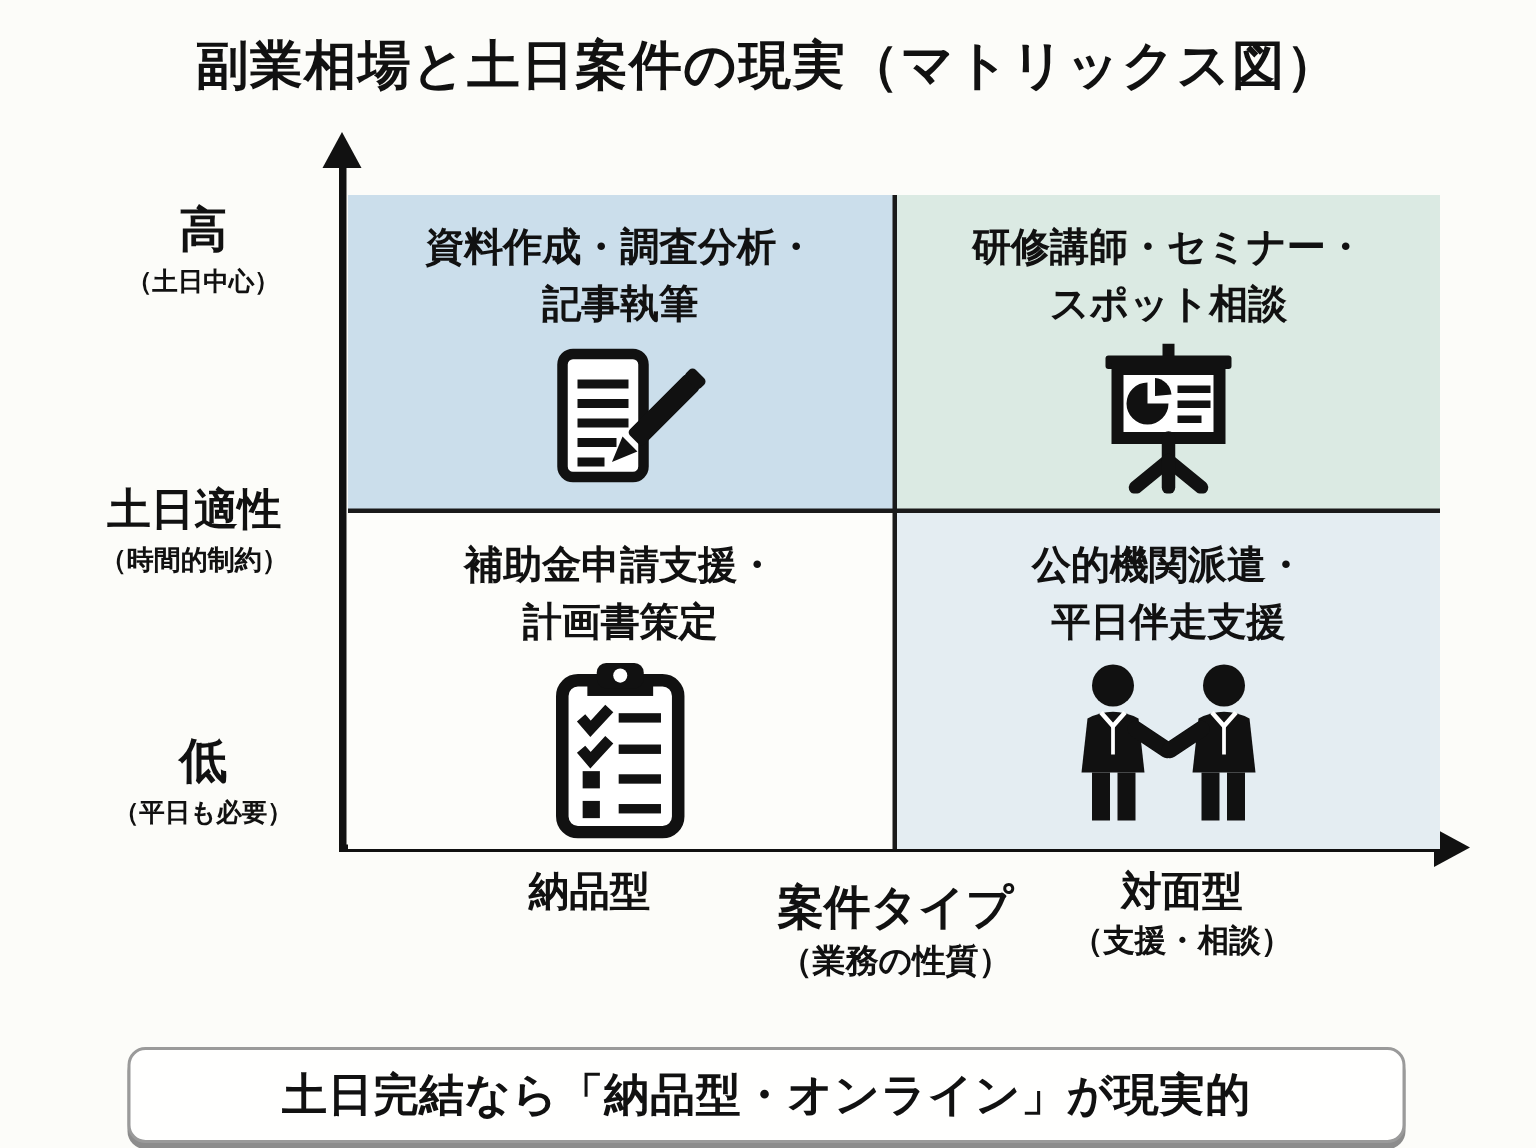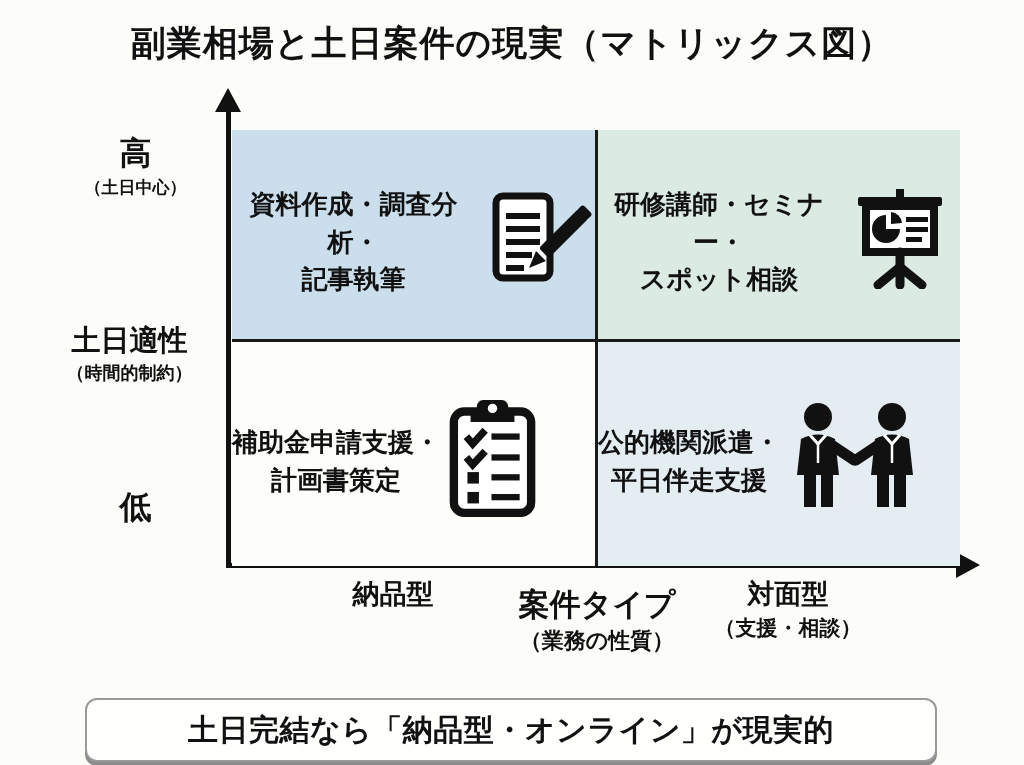--- a/index.html
+++ b/index.html
@@ -35,21 +35,21 @@
   .ylab-high{left:28px;top:133px;}
   .ylab-mid {left:22px;top:322px;}
   .ylab-low {left:28px;top:487px;}
 
   
   .grid{
     left:232px;top:130px;width:728px;height:436px;
     display:grid;grid-template-columns:363px 1fr;grid-template-rows:209px 1fr;
     gap:3px;background:#1a1a1a;
   }
-  .cell{display:flex;flex-direction:row;align-items:center;}
+  .cell{display:flex;flex-direction:column;align-items:center;}
   .qtext{margin-top:16px;text-align:center;font-size:26px;font-weight:800;line-height:1.45;}
   .qicon{margin-top:8px;}
 
   
   .xlab{width:240px;text-align:center;line-height:1.2;}
   .xlab .big{font-size:27px;font-weight:800;}
   .xlab .sub{font-size:21px;font-weight:800;margin-top:5px;}
   .xlab-left{left:273px;top:578px;}
   .xlab-right{left:668px;top:578px;}
   .xlab-center{left:477px;top:586px;}
@@ -80,20 +80,21 @@
 <div class="abs ylab ylab-high">
   <div class="big">高</div>
   <div class="sub">（土日中心）</div>
 </div>
 <div class="abs ylab ylab-mid">
   <div class="mid">土日適性</div>
   <div class="sub" style="font-size:18px;">（時間的制約）</div>
 </div>
 <div class="abs ylab ylab-low">
   <div class="big">低</div>
+  <div class="sub">（平日も必要）</div>
 </div>
 
 <div class="abs grid">
 
   <div class="cell" style="background: rgb(203, 222, 235);">
     <div class="qtext">
       <div>資料作成・調査分析・</div>
       <div>記事執筆</div>
     </div>
     <div class="qicon">

